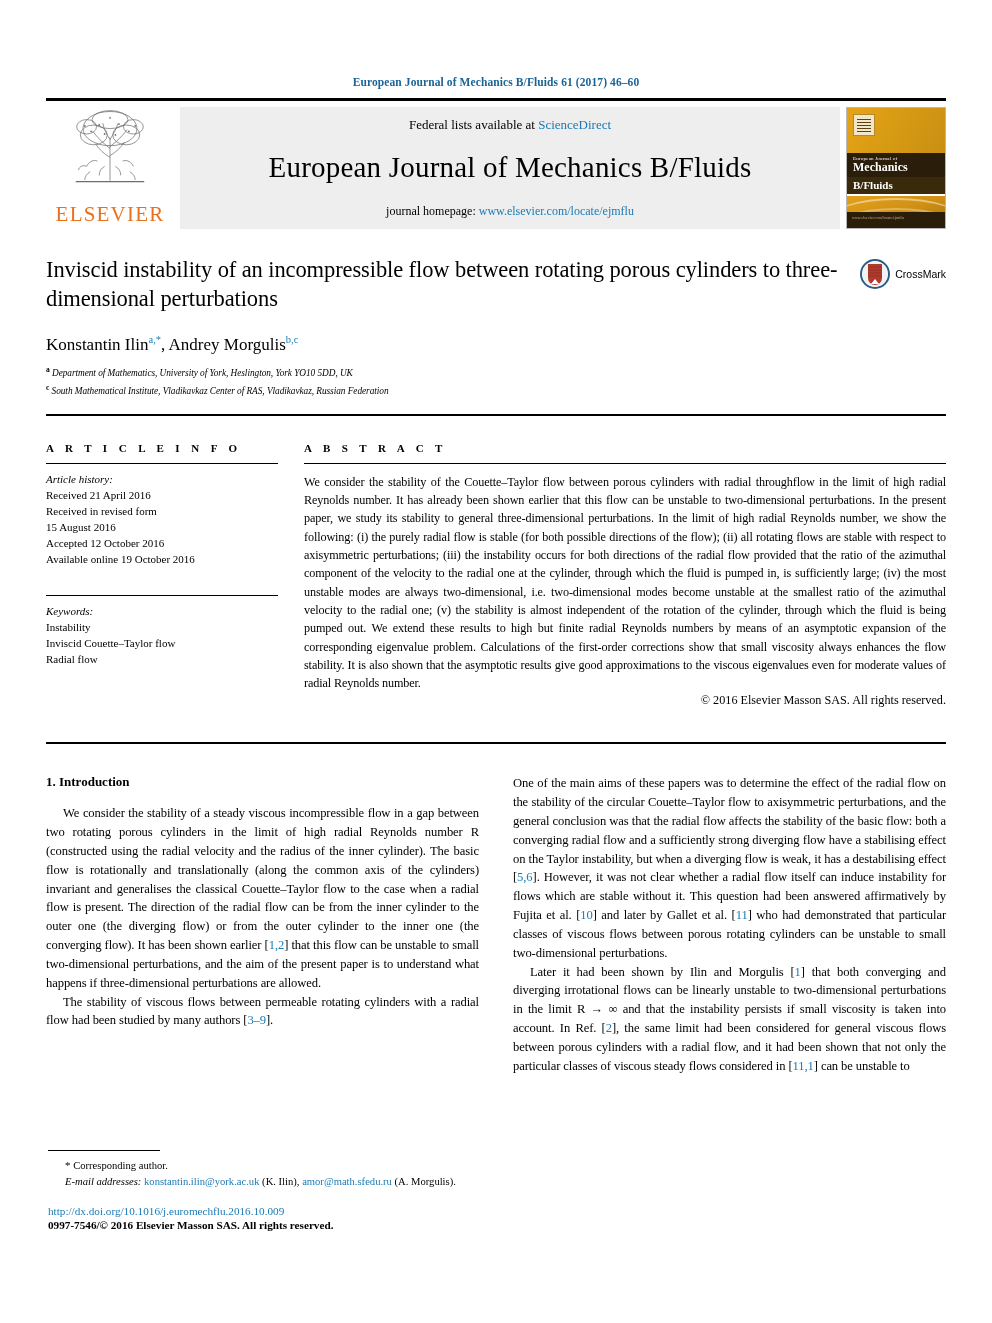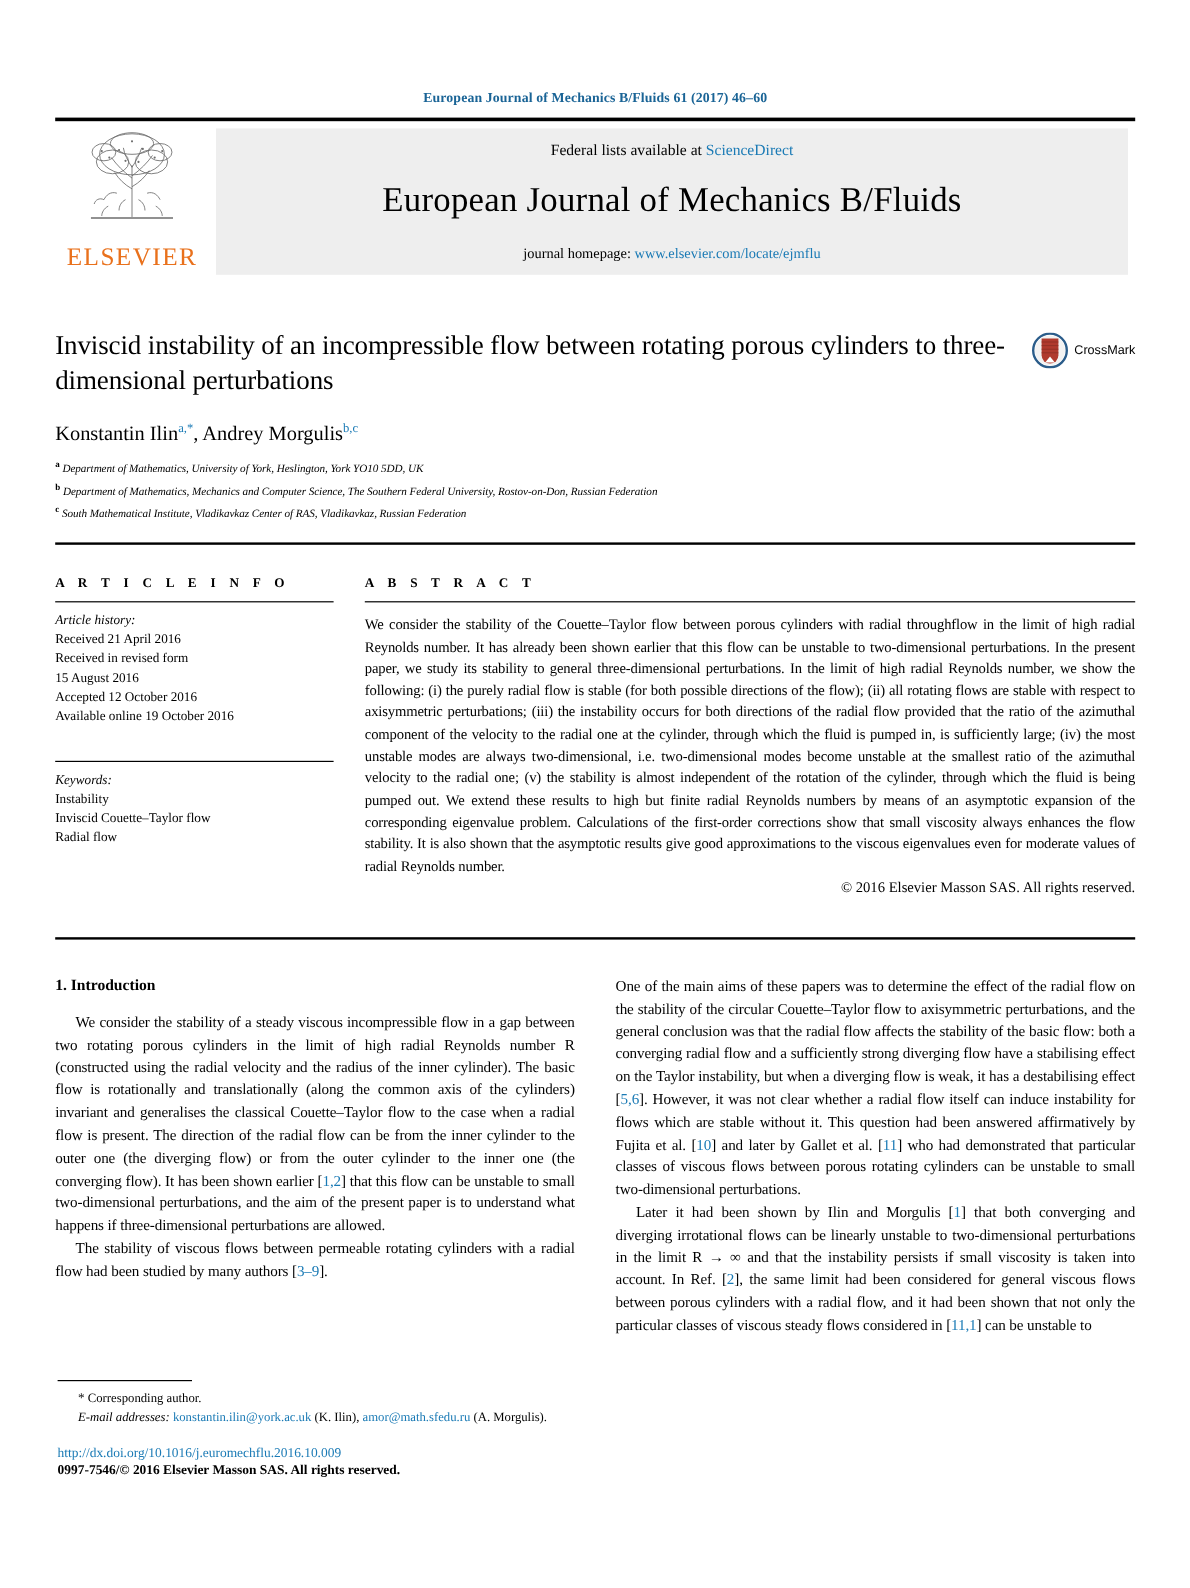--- a/index.html
+++ b/index.html
@@ -136,21 +136,21 @@
   .cov-wave.w2{ top:12px; border-top:2px solid rgba(255,255,255,.3);}
   .cov-wave.w3{ top:22px; border-top:2px solid rgba(255,255,255,.22);}
   .cov-foot{
     position:absolute; left:0; right:0; bottom:0; height:13%;
     background:#2a1d09; color:#c9b07a; font-size:4px;
     box-sizing:border-box; padding:3px 5px;
   }
 
   
   .title-block {
-    margin-top: 44px;
+    margin-top: 26px;
     display: flex;
     align-items: flex-start;
   }
   .title {
     flex: 1 1 auto;
     font-size: 22.5px;
     line-height: 1.32;
     font-weight: normal;
     margin: 0;
     padding-right: 14px;
@@ -342,20 +342,36 @@
     <div class="banner">
       <div class="banner-contents">
         <span>Federal lists available at </span><span class="sciencedirect">ScienceDirect</span>
       </div>
       <div class="banner-journal">European Journal of Mechanics B/Fluids</div>
       <div class="banner-homepage">
         <span>journal homepage: </span><span class="url">www.elsevier.com/locate/ejmflu</span>
       </div>
     </div>
 
+    <div class="cover">
+      <div class="cov-top">
+        <div class="cov-badge"></div>
+      </div>
+      <div class="cov-band1">
+        <div class="t1">European Journal of</div>
+        <div class="t2">Mechanics</div>
+      </div>
+      <div class="cov-band2">B/Fluids</div>
+      <div class="cov-bot">
+        <div class="cov-wave"></div>
+        <div class="cov-wave w2"></div>
+        <div class="cov-wave w3"></div>
+      </div>
+      <div class="cov-foot">www.elsevier.com/locate/ejmflu</div>
+    </div>
 
   </div>
 
   <div class="title-block">
     <h1 class="title">Inviscid instability of an incompressible flow between rotating porous cylinders to three-dimensional perturbations</h1>
     <div class="crossmark">
       <svg width="30" height="30" viewBox="0 0 30 30">
         <circle cx="15" cy="15" r="14" fill="#ffffff" stroke="#2a5c8a" stroke-width="2"></circle>
         <circle cx="15" cy="15" r="12.5" fill="#f2f2f2"></circle>
         <path d="M8 5 h14 v14 a7 7 0 0 1 -14 0 z" fill="#b03a2e"></path>
@@ -370,21 +386,20 @@
       <span class="crossmark-label">CrossMark</span>
     </div>
   </div>
 
   <div class="authors">
     <span>Konstantin Ilin</span><sup>a,*</sup>, <span>Andrey Morgulis</span><sup>b,c</sup>
   </div>
 
   <div class="affils">
     <div class="affil"><sup>a</sup> <span>Department of Mathematics, University of York, Heslington, York YO10 5DD, UK</span></div>
-    <div class="affil"><sup>b</sup> <span>Department of Mathematics, Mechanics and Computer Science, The Southern Federal University, Rostov-on-Don, Russian Federation</span></div>
     <div class="affil"><sup>c</sup> <span>South Mathematical Institute, Vladikavkaz Center of RAS, Vladikavkaz, Russian Federation</span></div>
   </div>
 
   <div class="rule-section"></div>
 
   <div class="info-abstract">
 
     <div class="col-info">
       <div class="sec-head">A R T I C L E   I N F O</div>
       <div class="rule-thin"></div>

